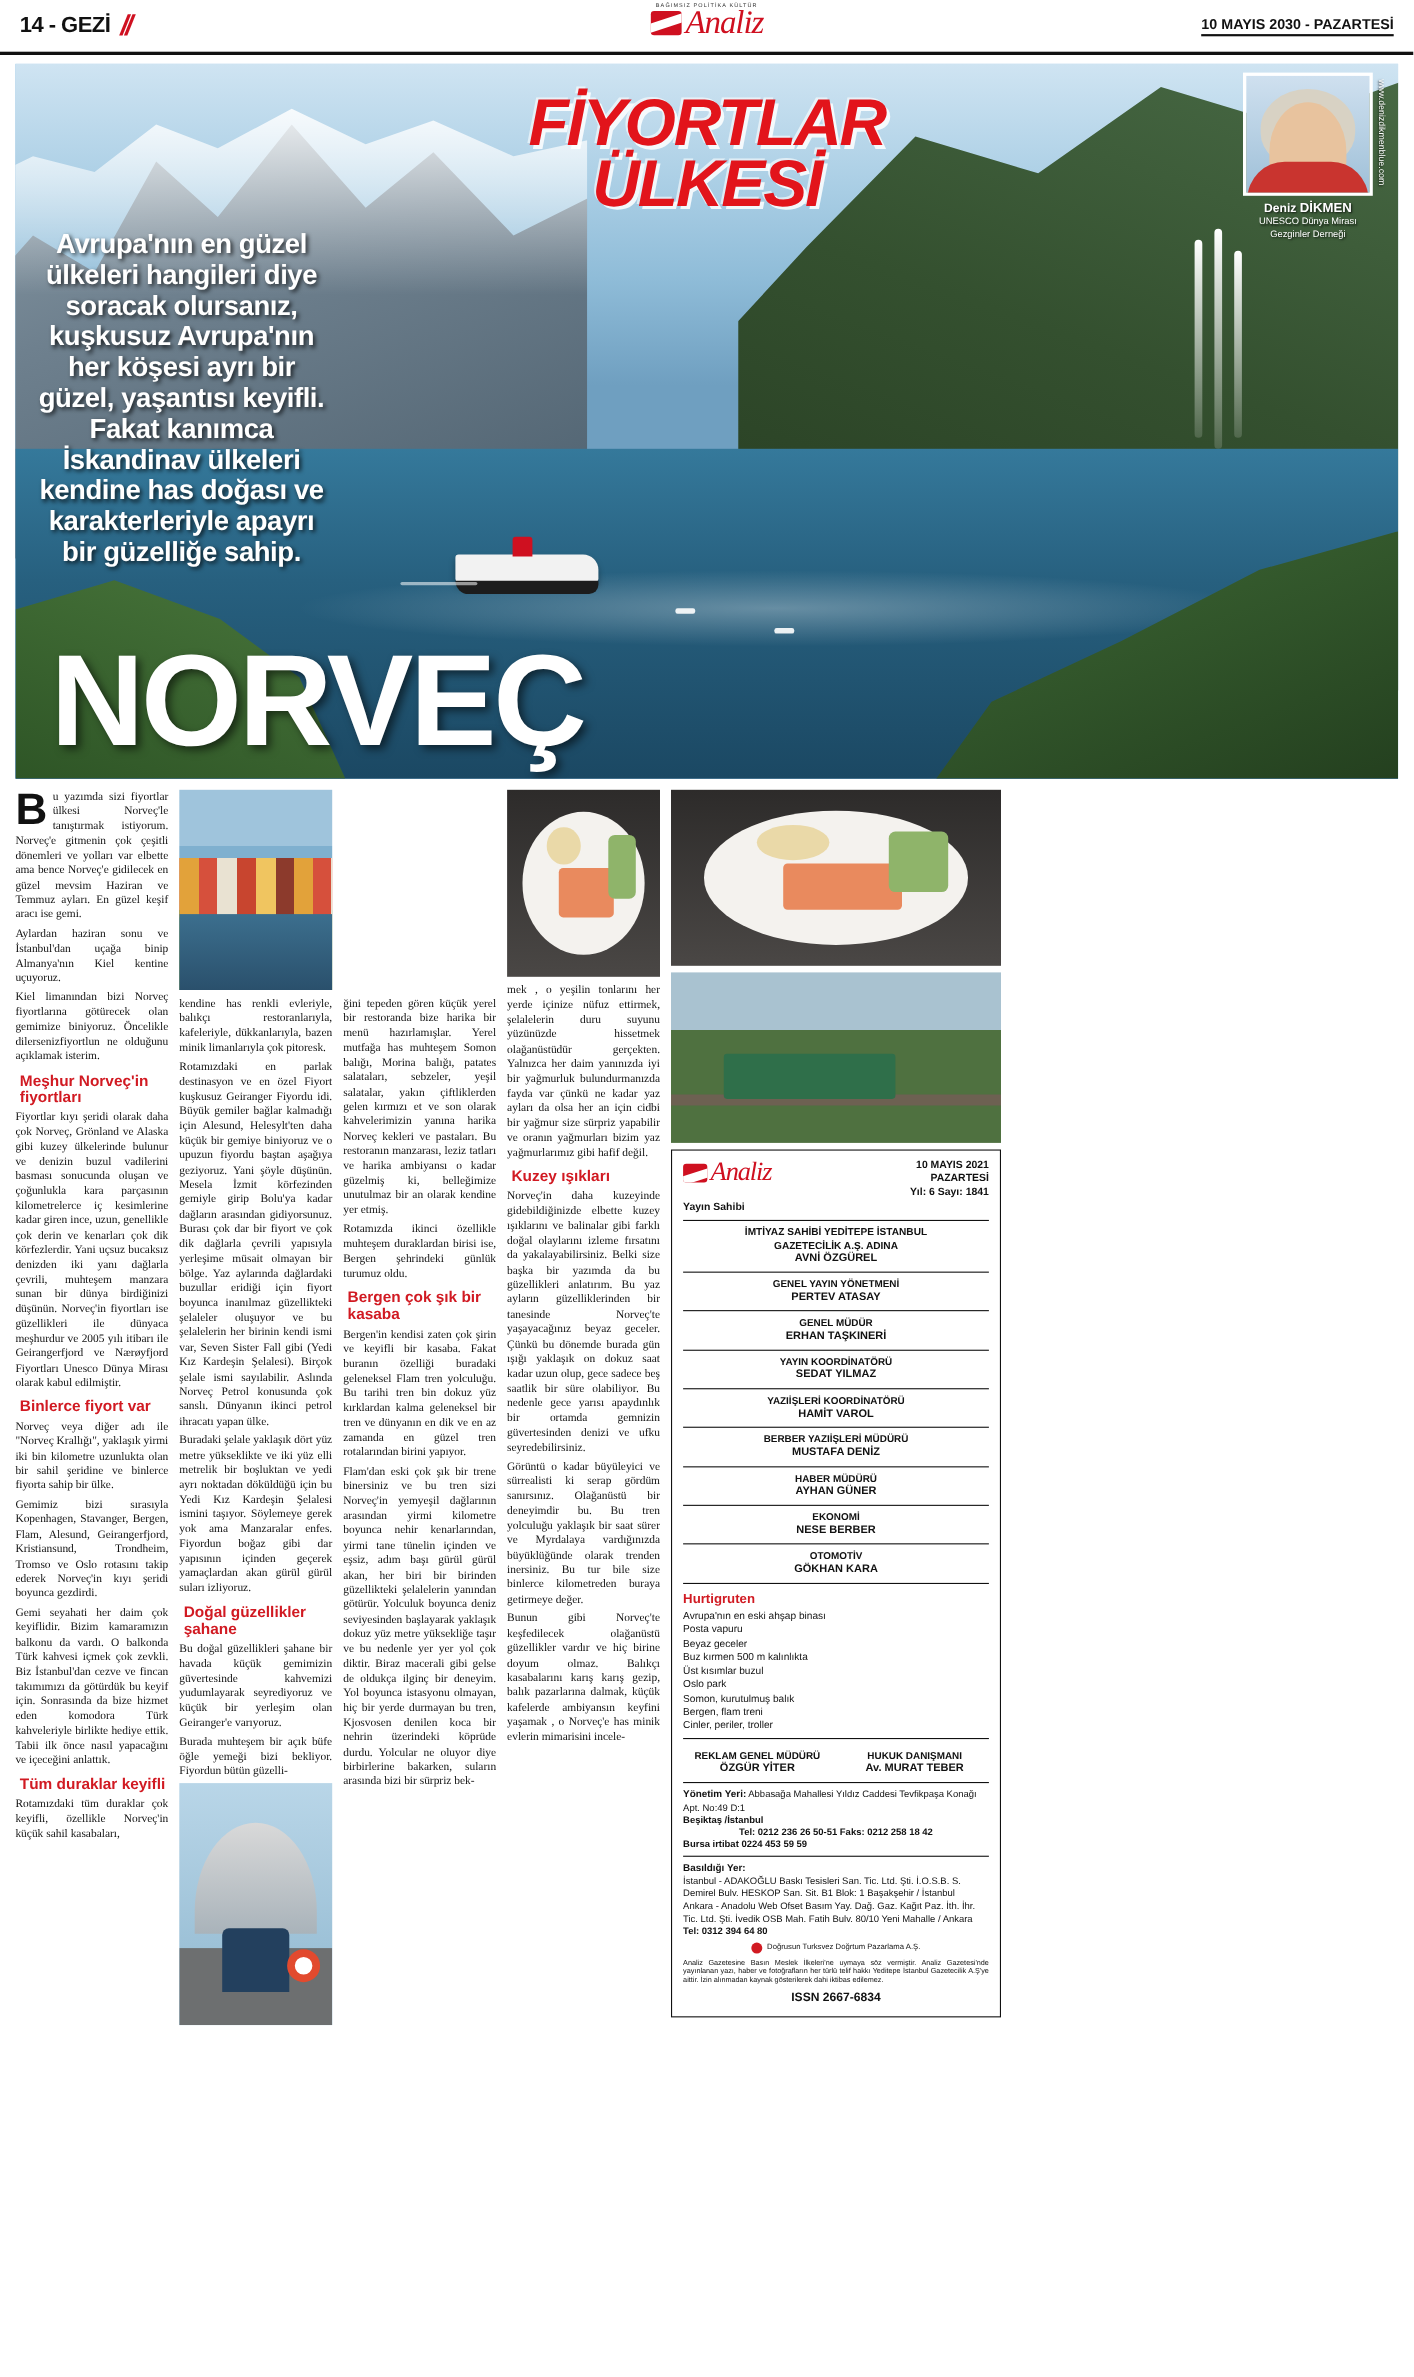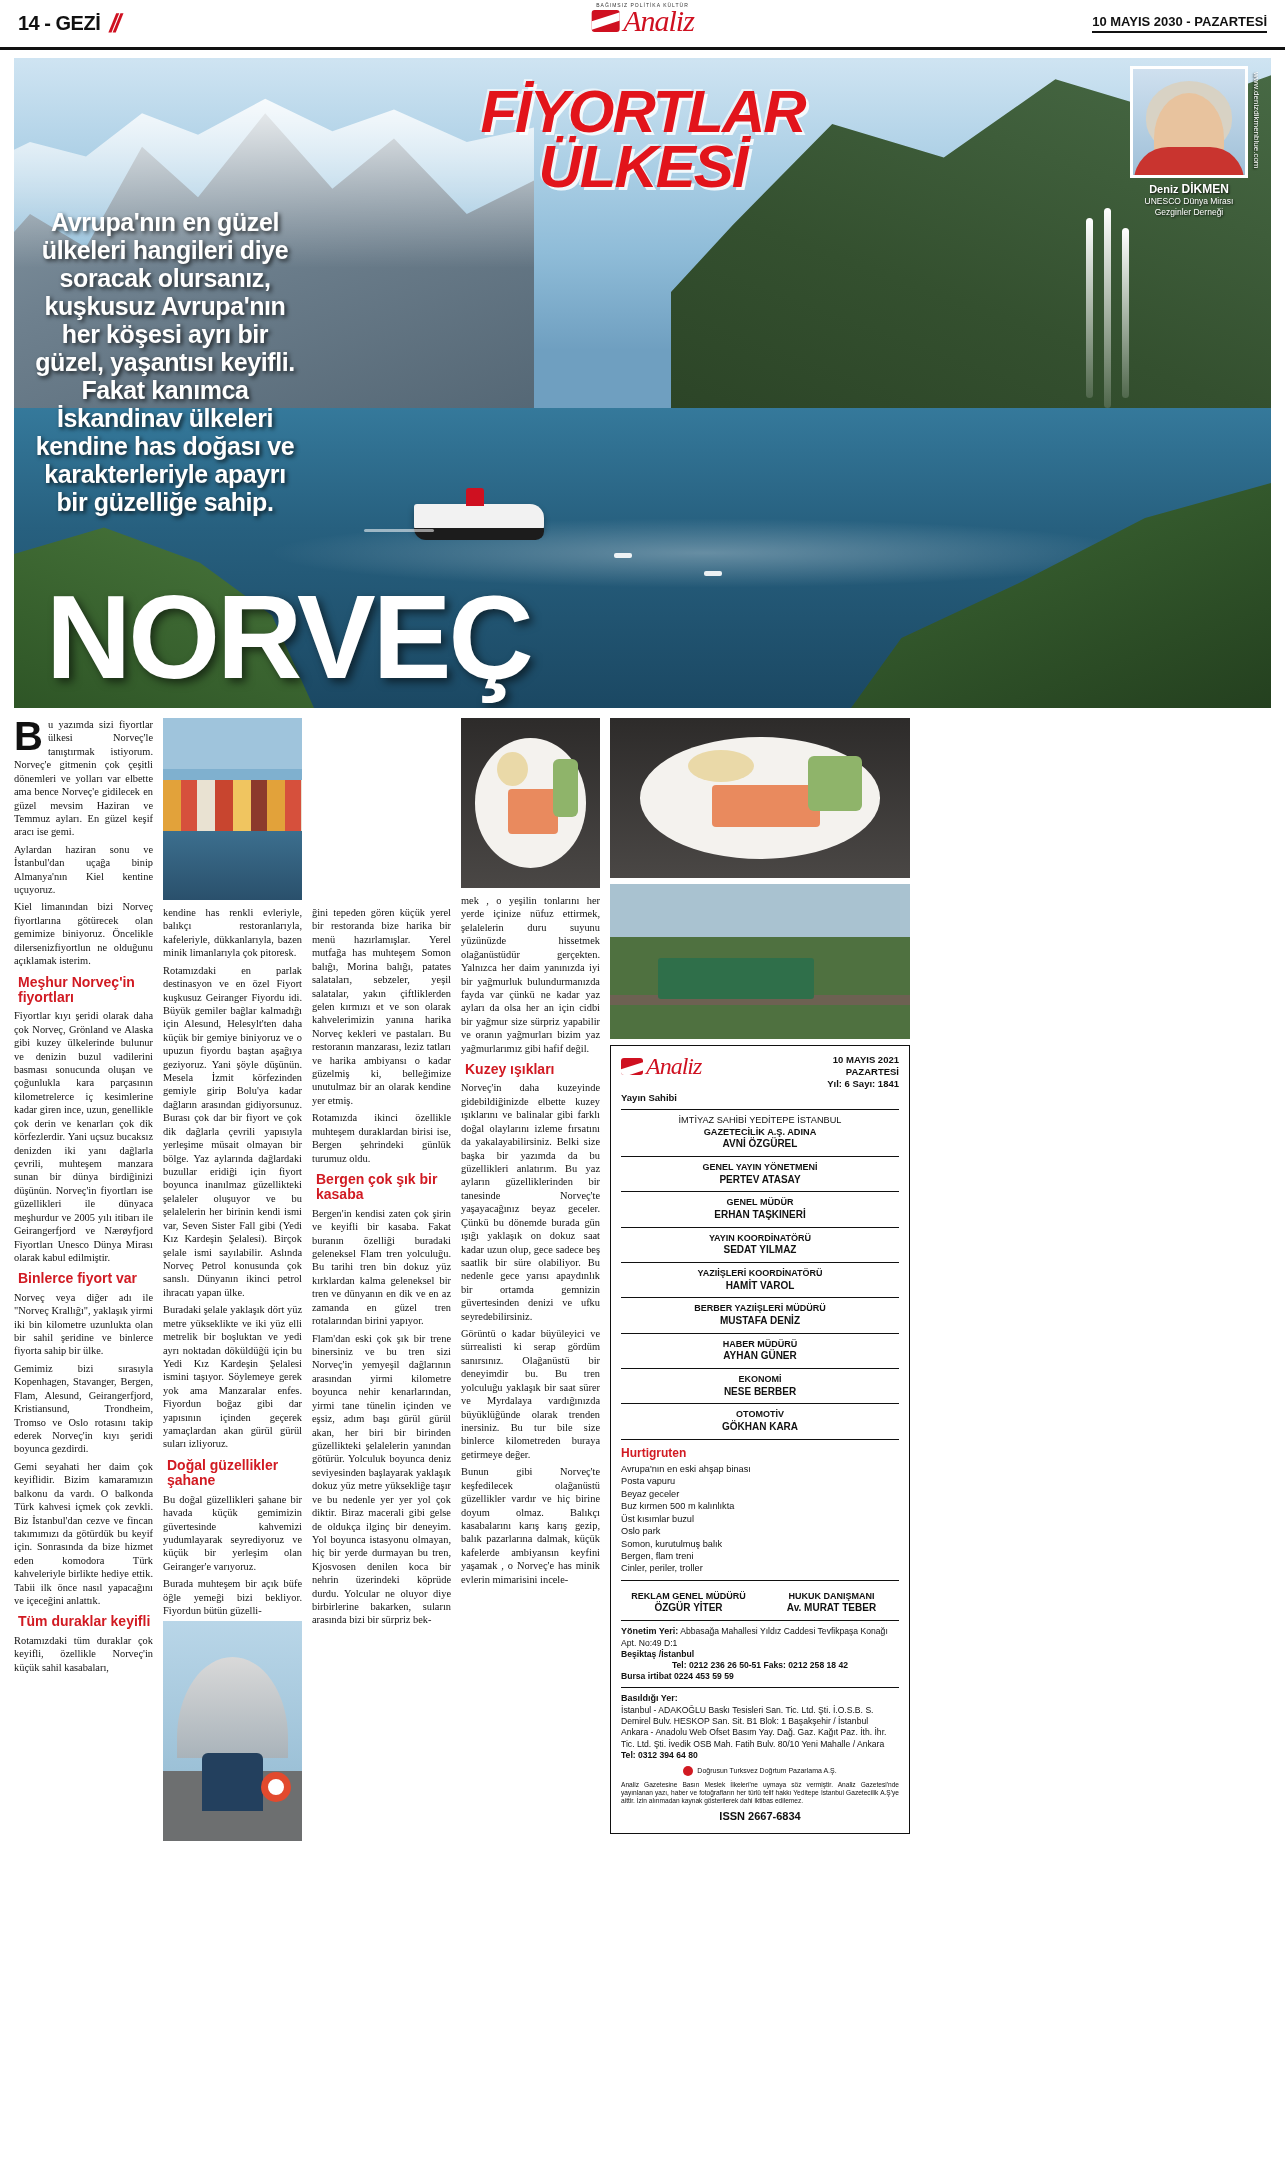--- a/index.html
+++ b/index.html
@@ -475,21 +475,21 @@
           <div class="logo-word">Analiz</div>
         </div>
         <div class="imp-date">
           <div>10 MAYIS 2021</div>
           <div>PAZARTESİ</div>
           <div>Yıl: 6 Sayı: 1841</div>
         </div>
       </div>
       <div class="imp-left">Yayın Sahibi</div>
       <hr>
-      <div style="font-weight:normal;">İMTİYAZ SAHİBİ YEDİTEPE İSTANBUL</div>
+      <div style="font-weight:bold;">İMTİYAZ SAHİBİ YEDİTEPE İSTANBUL</div>
       <div style="font-weight:bold;">GAZETECİLİK A.Ş. ADINA</div>
       <div class="imp-person">AVNİ ÖZGÜREL</div>
       <hr>
 
       <div class="imp-role">GENEL YAYIN YÖNETMENİ</div>
       <div class="imp-person">PERTEV ATASAY</div>
       <hr>
       <div class="imp-role">GENEL MÜDÜR</div>
       <div class="imp-person">ERHAN TAŞKINERİ</div>
       <hr>

